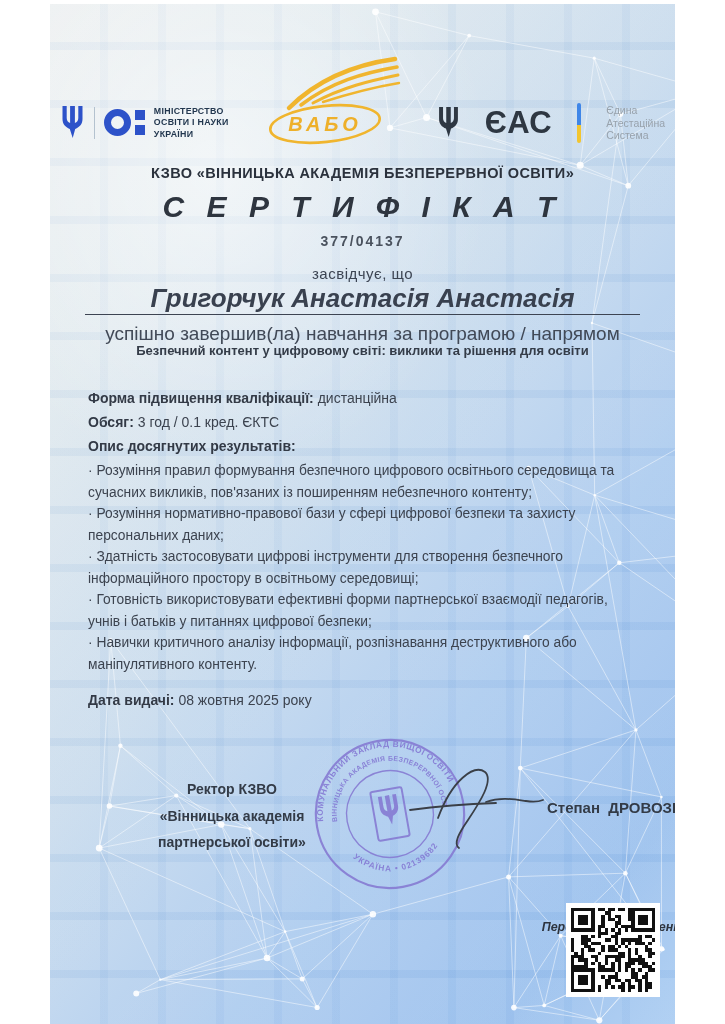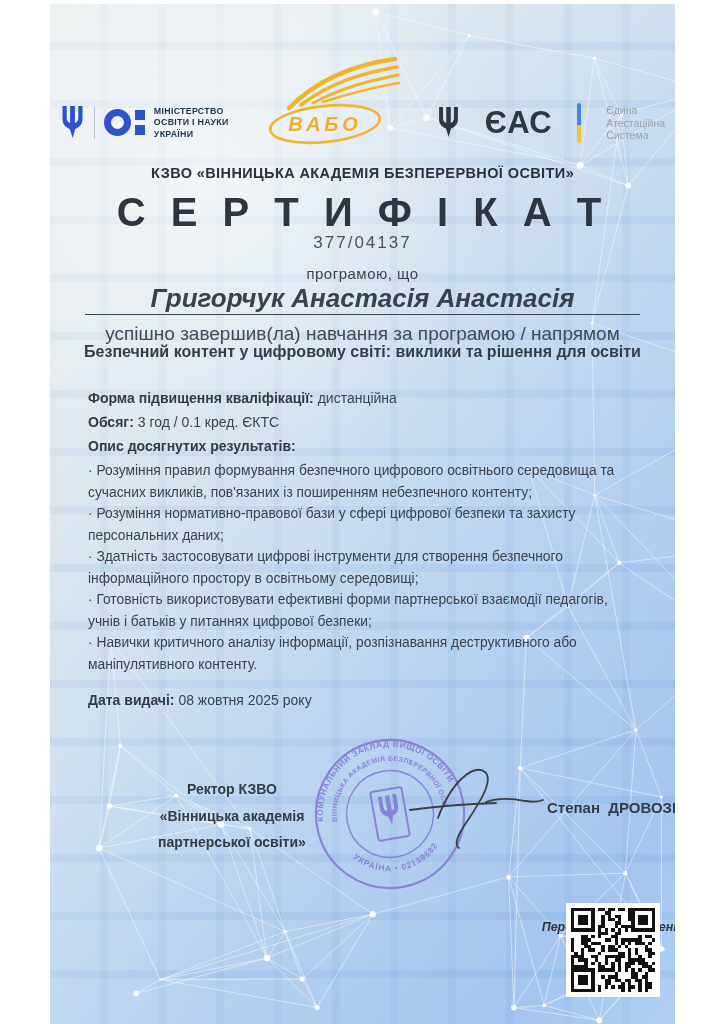--- a/index.html
+++ b/index.html
@@ -34,27 +34,27 @@
 
   .vabo { margin-top:-18px; }
 
   .eas-logo { display:flex; align-items:center; gap:25px; margin-top:22px; }
   .eas-abbr { font-size:31px; font-weight:bold; color:#2e3742; letter-spacing:.5px; }
   .eas-divider { width:4px; height:40px; background:linear-gradient(#3f86e8 0 55%, #f2c52f 55% 100%); border-radius:2px; }
   .eas-lines { font-size:10.5px; color:#98a2ac; line-height:1.22; }
 
   
   .institution { top:161px; font-size:14.5px; font-weight:bold; color:#2b323d; letter-spacing:.4px; }
-  .cert-title  { top:186px; font-size:40px; font-weight:bold; color:#2e353f; letter-spacing:7px; }
-  .cert-number { top:229px; font-size:17px; color:#4a525e; letter-spacing:2px; }
+  .cert-title  { top:186px; font-size:30px; font-weight:bold; color:#2e353f; letter-spacing:7px;font-style:italic; }
+  .cert-number { top:229px; font-size:14px; color:#4a525e; letter-spacing:2px;font-weight:bold; }
   .certifies   { top:261px; font-size:15px; color:#3c4452; letter-spacing:.5px; }
   .name        { top:279px; font-size:26px; font-style:italic; font-weight:600; color:#39414f; }
   .name-line   { top:310px; left:35px; right:35px; border-top:1.5px solid #3d4452; }
   .completion  { top:319px; font-size:19px; color:#414957; }
-  .program     { top:339px; left:20px; right:20px; text-align:center; font-size:16px; font-weight:bold; color:#343c48; }
+  .program     { top:339px; left:20px; right:20px; text-align:center; font-size:13px; font-weight:bold; color:#343c48; }
 
   
   .details { top:386px; left:38px; right:34px; color:#3c434f; font-size:14px; }
   .detail-line { line-height:17px; margin-bottom:7px; }
   .lbl { font-weight:bold; color:#333a46; }
   .results-label { font-weight:bold; color:#333a46; line-height:17px; margin-bottom:5px; }
   .result-item { font-size:13.8px; line-height:21.5px; }
   .date-line { margin-top:17px; line-height:17px; }
 
   
@@ -281,21 +281,21 @@
           <div>Єдина</div>
           <div>Атестаційна</div>
           <div>Система</div>
         </div>
       </div>
     </div>
 
     <div class="abs center institution">КЗВО «ВІННИЦЬКА АКАДЕМІЯ БЕЗПЕРЕРВНОЇ ОСВІТИ»</div>
     <div class="abs center cert-title">С Е Р Т И Ф І К А Т</div>
     <div class="abs center cert-number">377/04137</div>
-    <div class="abs center certifies">програмою, що</div>
+    <div class="abs center certifies">засвідчує, що</div>
     <div class="abs center name">Григорчук Анастасія Анастасія</div>
     <div class="abs name-line"></div>
     <div class="abs center completion">успішно завершив(ла) навчання за програмою / напрямом</div>
     <div class="abs program">Безпечний контент у цифровому світі: виклики та рішення для освіти</div>
 
     <div class="abs details">
       <div class="detail-line">
         <span class="lbl">Форма підвищення кваліфікації:</span>
         <span>дистанційна</span>
       </div>

